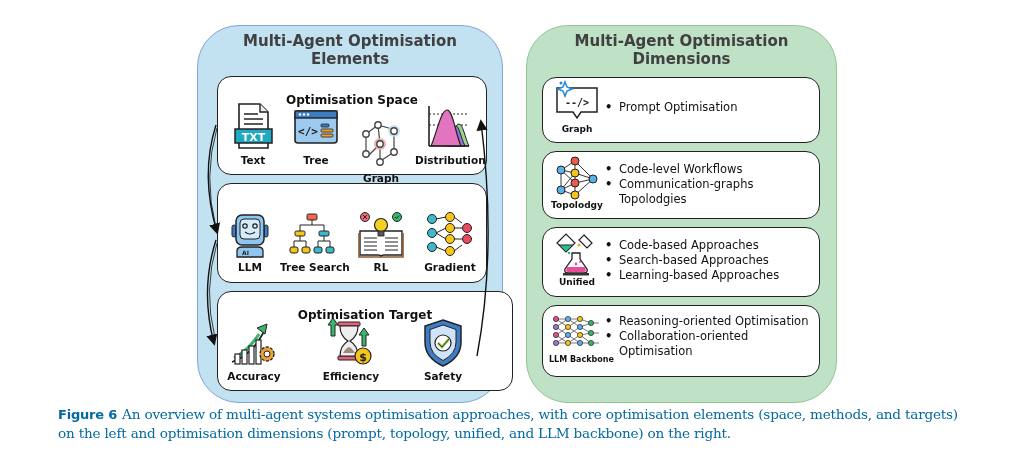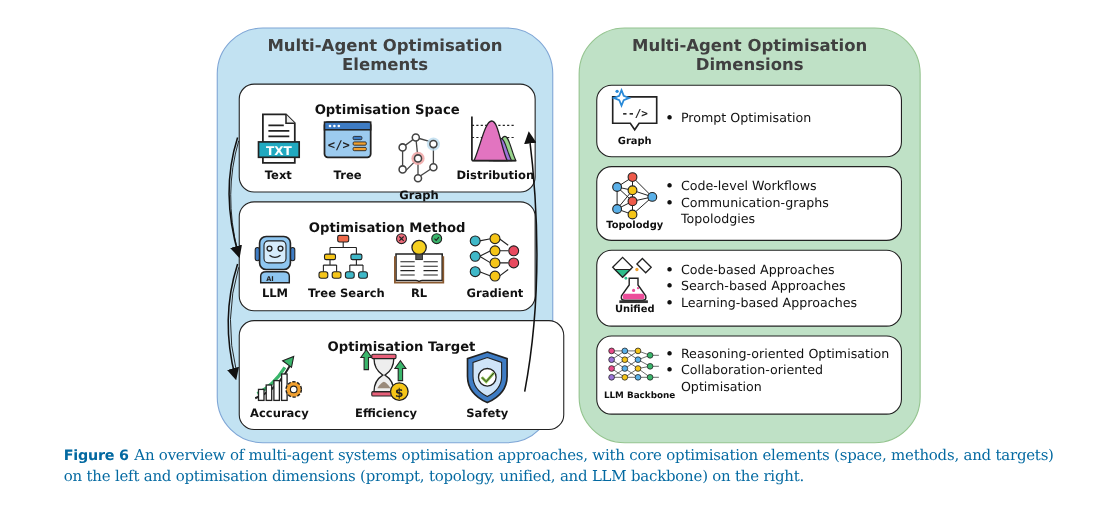--- a/index.html
+++ b/index.html
@@ -95,21 +95,20 @@
         <path d="M22 44 C26 34 30 24 33 24 C36 24 38 36 42 44 Z" fill="#9a74d8" stroke="#222" stroke-width="1"></path>
         <path d="M8 44 C14 30 18 8 24 8 C30 8 32 30 38 44 Z" fill="#e274c0" stroke="#222" stroke-width="1.2"></path>
         <line x1="6" y1="4" x2="6" y2="44" stroke="#222" stroke-width="1.6"></line>
         <line x1="6" y1="44" x2="46" y2="44" stroke="#222" stroke-width="1.6"></line>
       </svg>
       <div class="item-label">Distribution</div>
     </div>
   </div>
 
   <div class="box" style="left:19px;top:157px;width:270px;height:100px;">
-    <div class="box-title">Optimisation Method</div>
     <div class="item" style="left:0px;top:27px;">
       <svg width="42" height="48" viewBox="0 0 42 48">
         <rect x="3" y="14" width="4" height="12" rx="2" fill="#3e7cc4" stroke="#222" stroke-width="1"></rect>
         <rect x="35" y="14" width="4" height="12" rx="2" fill="#3e7cc4" stroke="#222" stroke-width="1"></rect>
         <rect x="7" y="4" width="28" height="30" rx="6" fill="#8ec6f0" stroke="#222" stroke-width="1.5"></rect>
         <rect x="11" y="8" width="20" height="20" rx="4" fill="#d6ecfb" stroke="#222" stroke-width="1"></rect>
         <circle cx="16" cy="15" r="2.2" fill="none" stroke="#222" stroke-width="1.2"></circle>
         <circle cx="26" cy="15" r="2.2" fill="none" stroke="#222" stroke-width="1.2"></circle>
         <path d="M16 21 Q21 25 26 21" fill="none" stroke="#222" stroke-width="1.2"></path>
         <path d="M8 46 V40 Q8 36 13 36 H29 Q34 36 34 40 V46 Z" fill="#8ec6f0" stroke="#222" stroke-width="1.3"></path>

